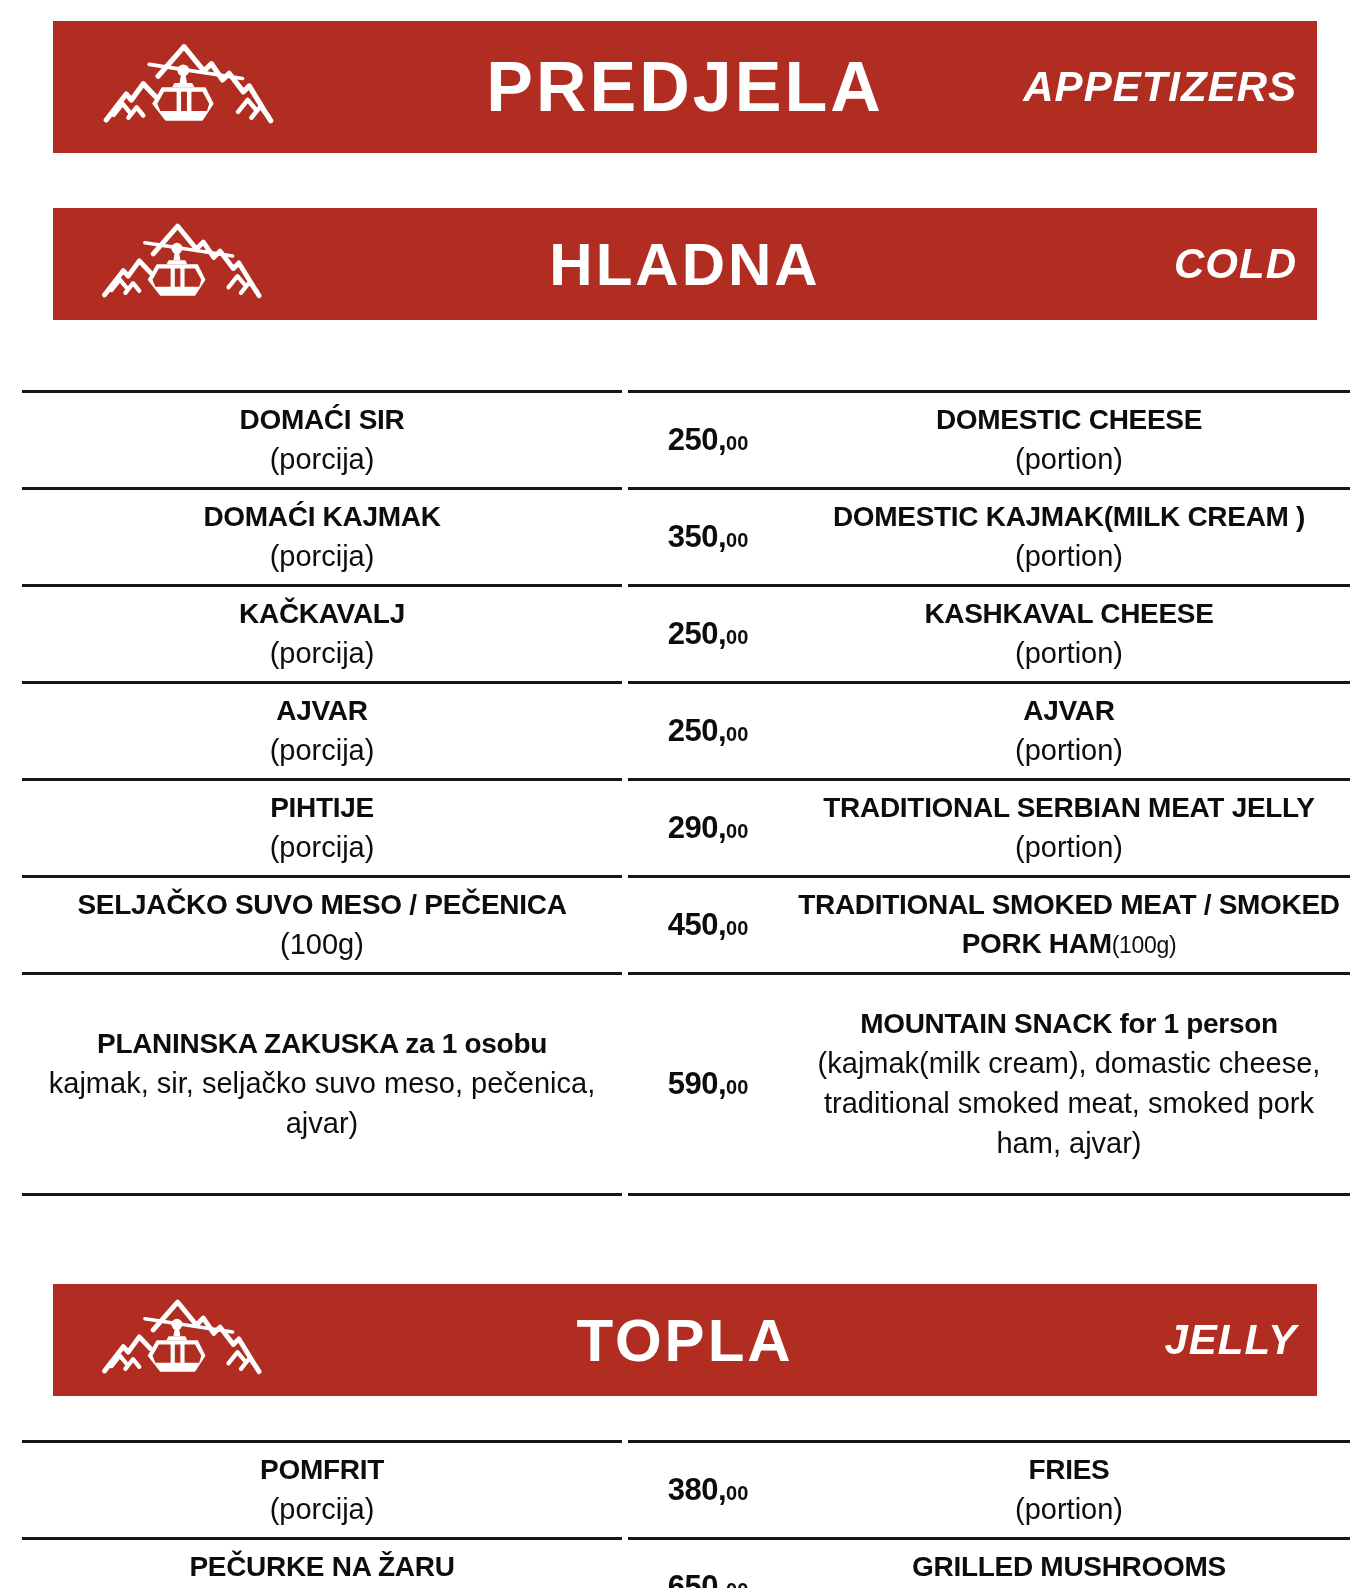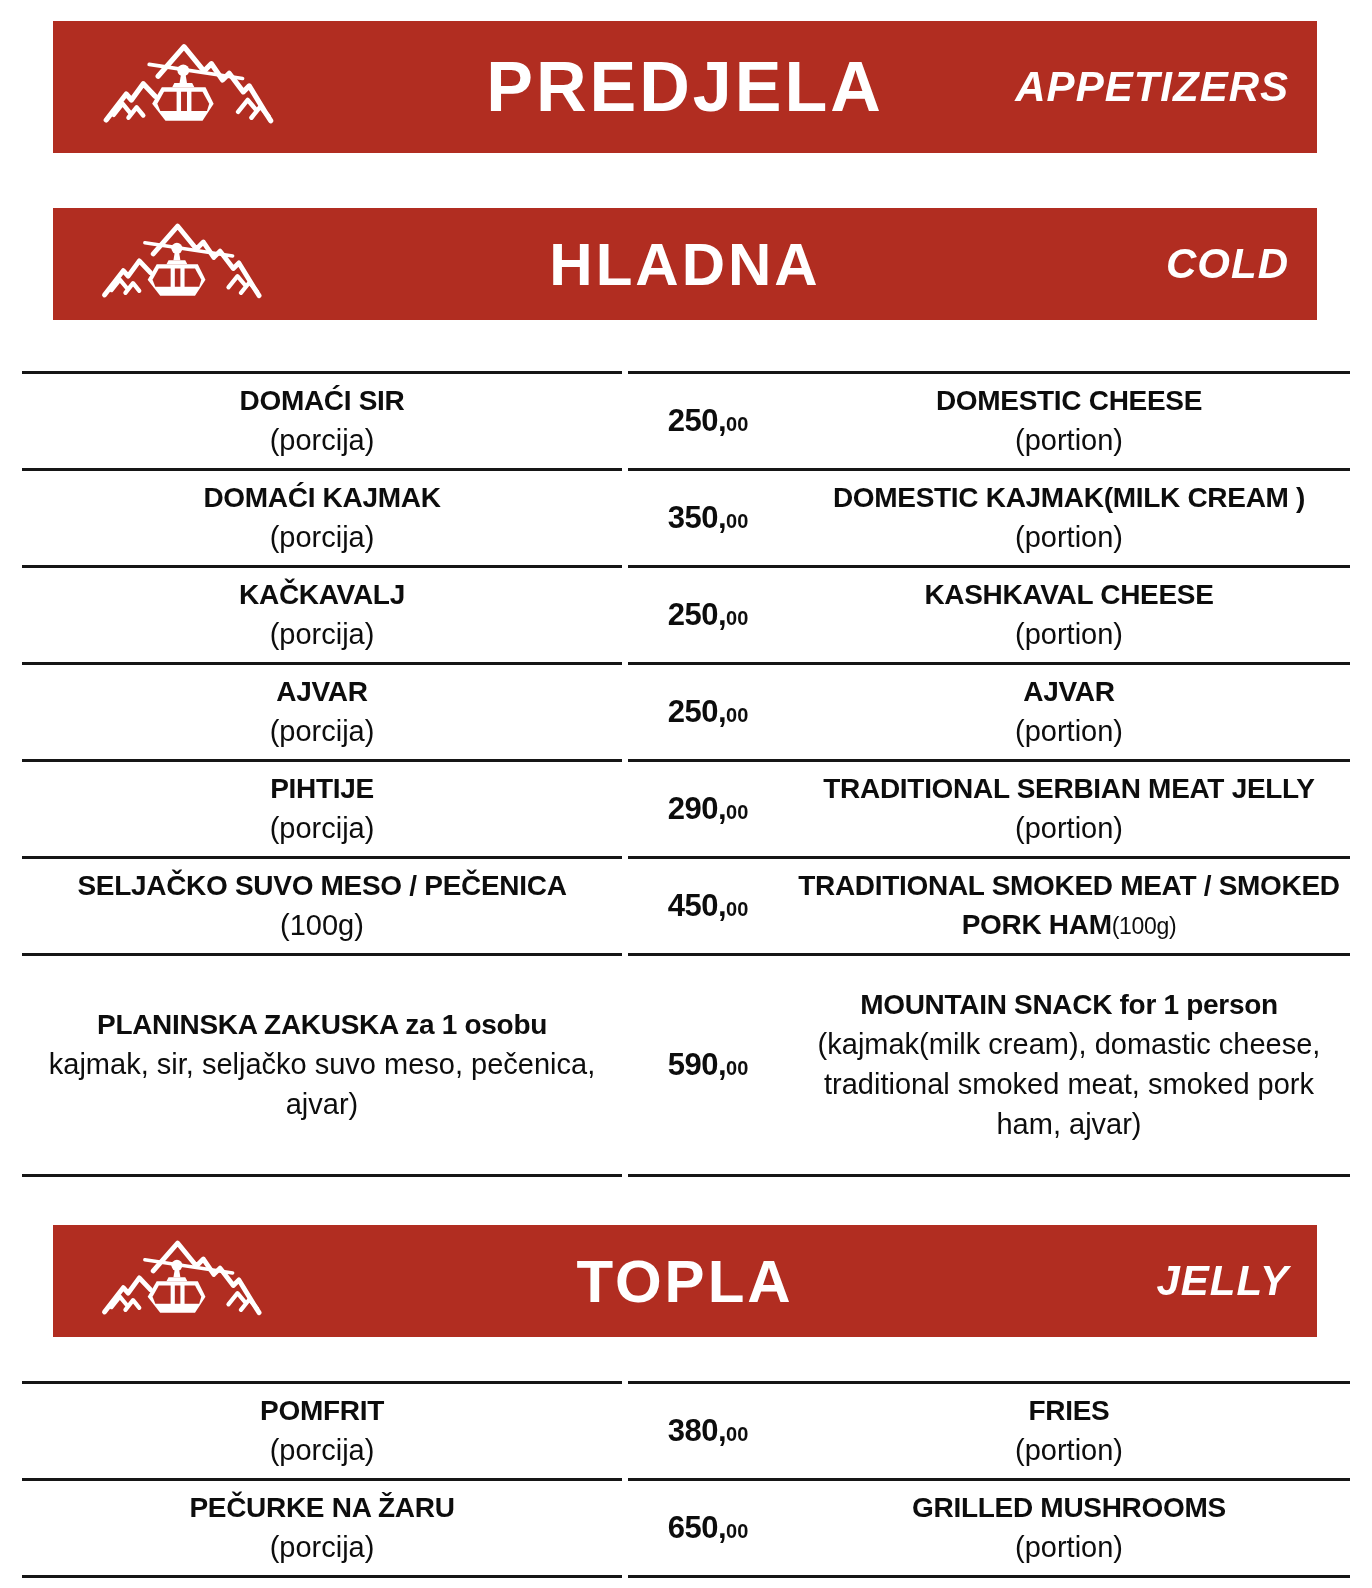--- a/index.html
+++ b/index.html
@@ -15,42 +15,42 @@
     color:var(--ink);
   }
   
   .banner{
     position:relative;width:1264px;margin-left:53px;
     background:var(--red);color:#ffffff;padding-left:6px;
   }
   .banner.big{height:132px;margin-top:21px;}
   .banner.small{height:112px;}
   #banner-hladna{margin-top:55px;text-align:center;}
-  #banner-topla{margin-top:48px;}
+  #banner-topla{margin-top:88px;}
   .banner .b-title{
     position:absolute;left:50%;top:50%;transform:translate(-50%,-50%);
     font-weight:bold;white-space:nowrap;letter-spacing:3px;
   }
   .banner.big .b-title{font-size:70px;}
   .banner.small .b-title{font-size:60px;}
   .banner .b-sub{
-    position:absolute;right:28px;top:50%;transform:translateY(-50%);
+    position:absolute;right:20px;top:50%;transform:translateY(-50%);
     font-weight:bold;font-style:italic;white-space:nowrap;
     font-size:42px;letter-spacing:1px;
   }
   .banner .logo-slot{
     position:absolute;left:20px;top:50%;transform:translateY(-50%);
     width:225px;height:100px;
   }
   .banner.small .logo-slot{width:212px;height:94px;}
   .logo-slot svg{width:100%;height:100%;display:block;}
 
   
   .menu-table{width:1328px;margin-left:22px;}
-  #table-cold{margin-top:51px;}
+  #table-cold{margin-top:70px;}
   #table-warm{margin-top:44px;}
   .m-row{display:flex;column-gap:6px;}
   .cell-sr{width:600px;}
   .cell-group{flex:1;display:flex;}
   .cell-sr,.cell-group{border-bottom:3px solid var(--rule);}
   .m-row:first-child .cell-sr,
   .m-row:first-child .cell-group{border-top:3px solid var(--rule);}
   .cell-price{width:160px;}
   .cell-en{flex:1;}
   .cell-sr,.cell-price,.cell-en{

